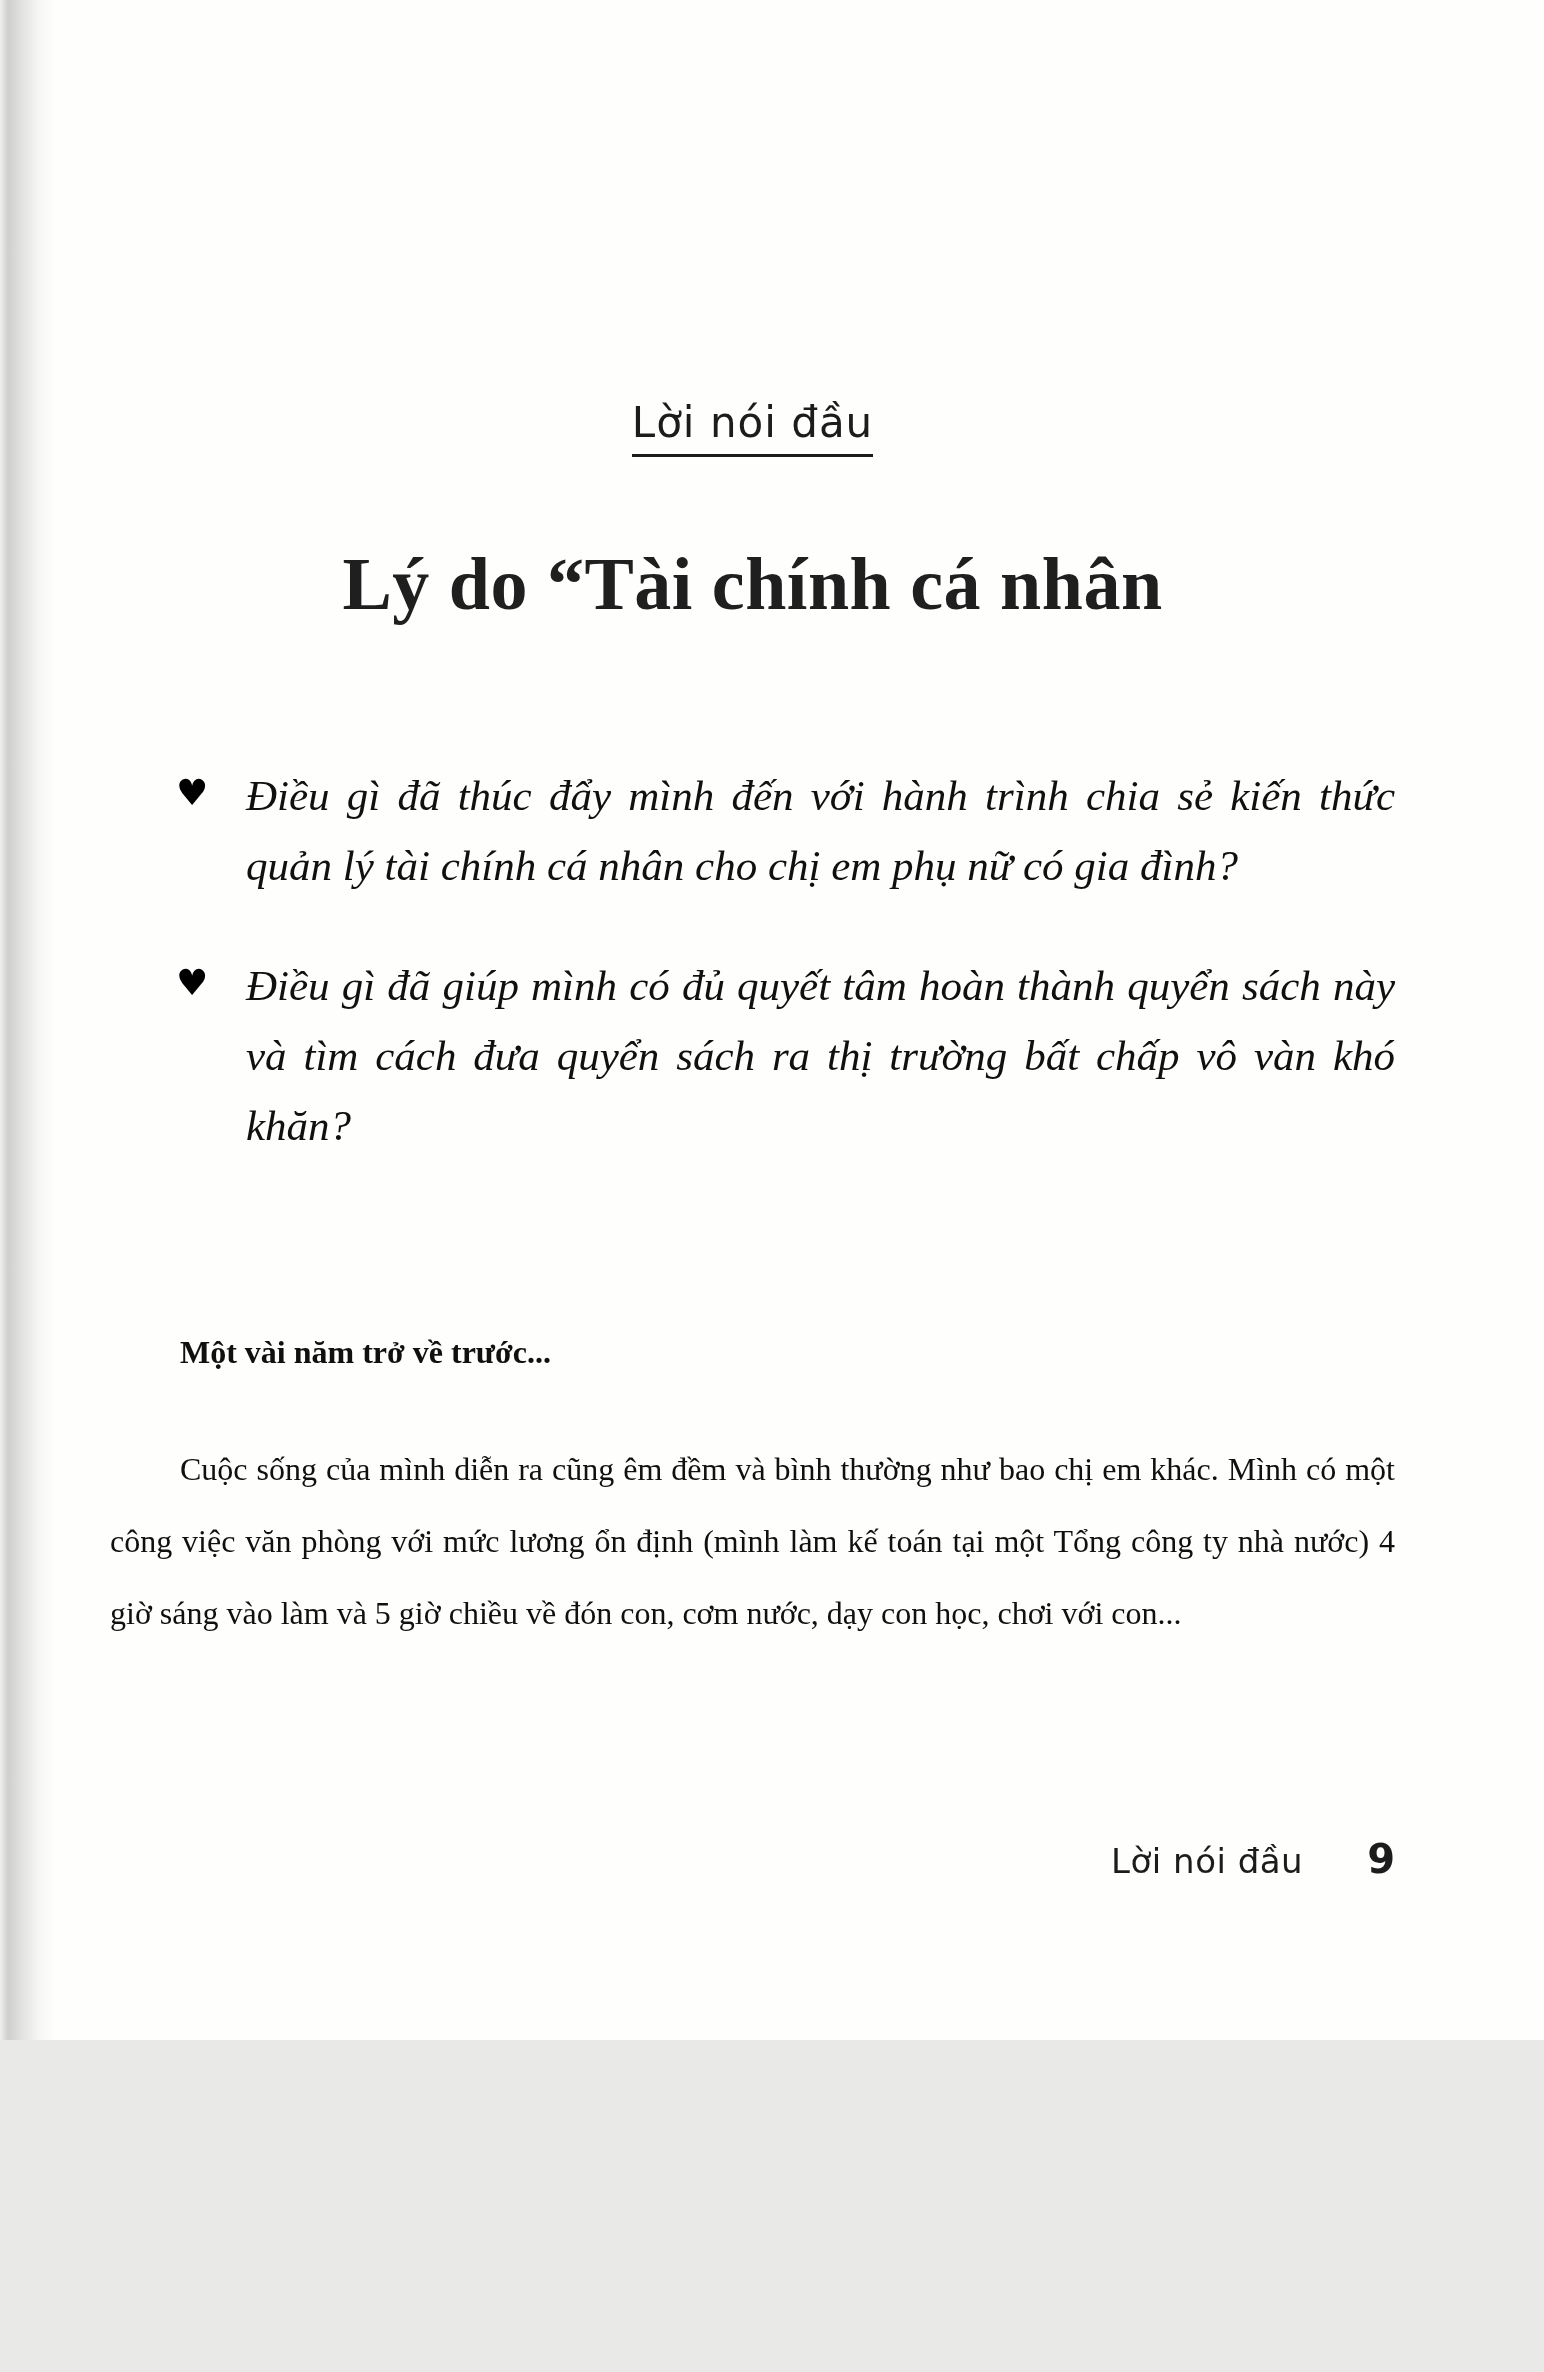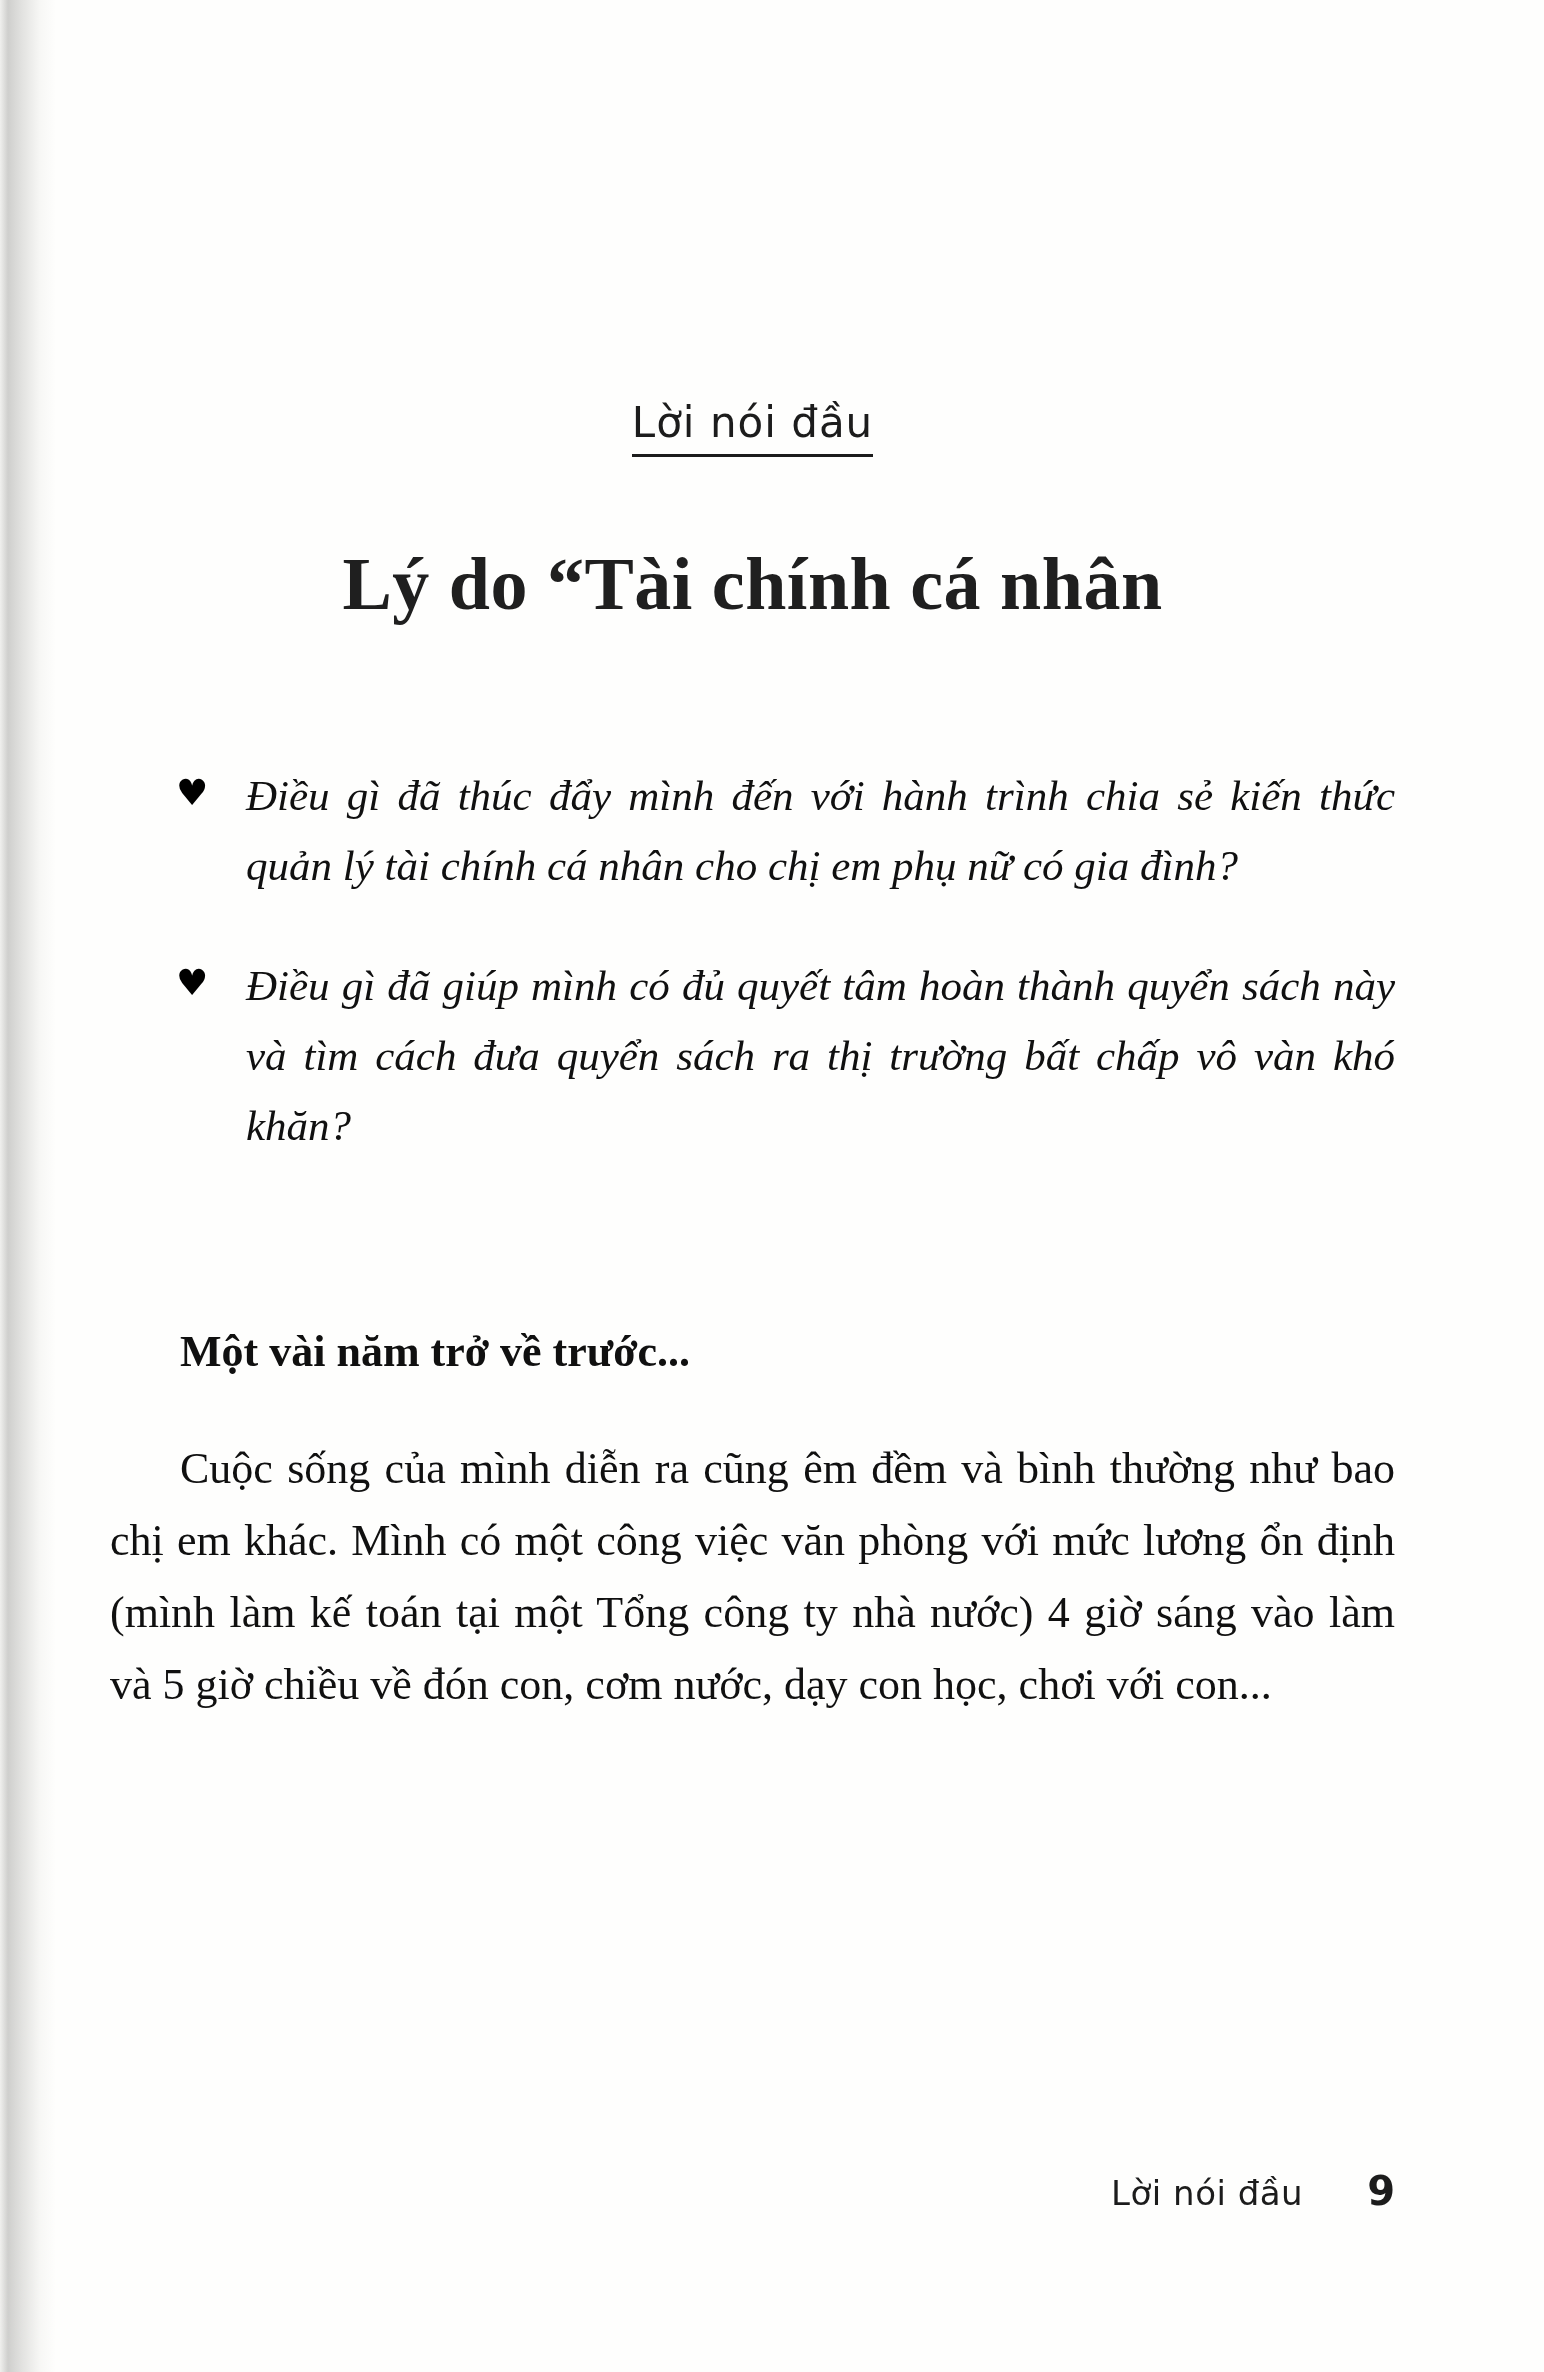--- a/index.html
+++ b/index.html
@@ -1,21 +1,21 @@
 <!DOCTYPE html>
 <html lang="vi"><head>
 <meta charset="utf-8">
 <style>
   * { margin: 0; padding: 0; box-sizing: border-box; }
   html, body { background: #e9e9e7; }
 
   .page {
     position: relative;
     width: 1544px;
-    height: 2372px;
+    height: 2040px;
     margin: 0 auto;
     background: #fefefd;
     overflow: hidden;
     color: #151515;
     font-family: "Liberation Serif", serif;
     padding: 0 149px 0 110px;
   }
 
   .edge-shadow {
     position: absolute;
@@ -73,21 +73,21 @@
     font-style: normal;
     font-family: "DejaVu Sans", sans-serif;
     font-size: 36px;
     line-height: 1;
     color: #000;
   }
 
   
   .body-text {
     margin-top: 155px;
-    font-size: 44px;
+    font-size: 32px;
     line-height: 72px;
     text-align: justify;
     color: #101010;
   }
   .body-text .lead {
     font-weight: bold;
     text-indent: 70px;
     text-align: left;
     margin-bottom: 45px;
   }

